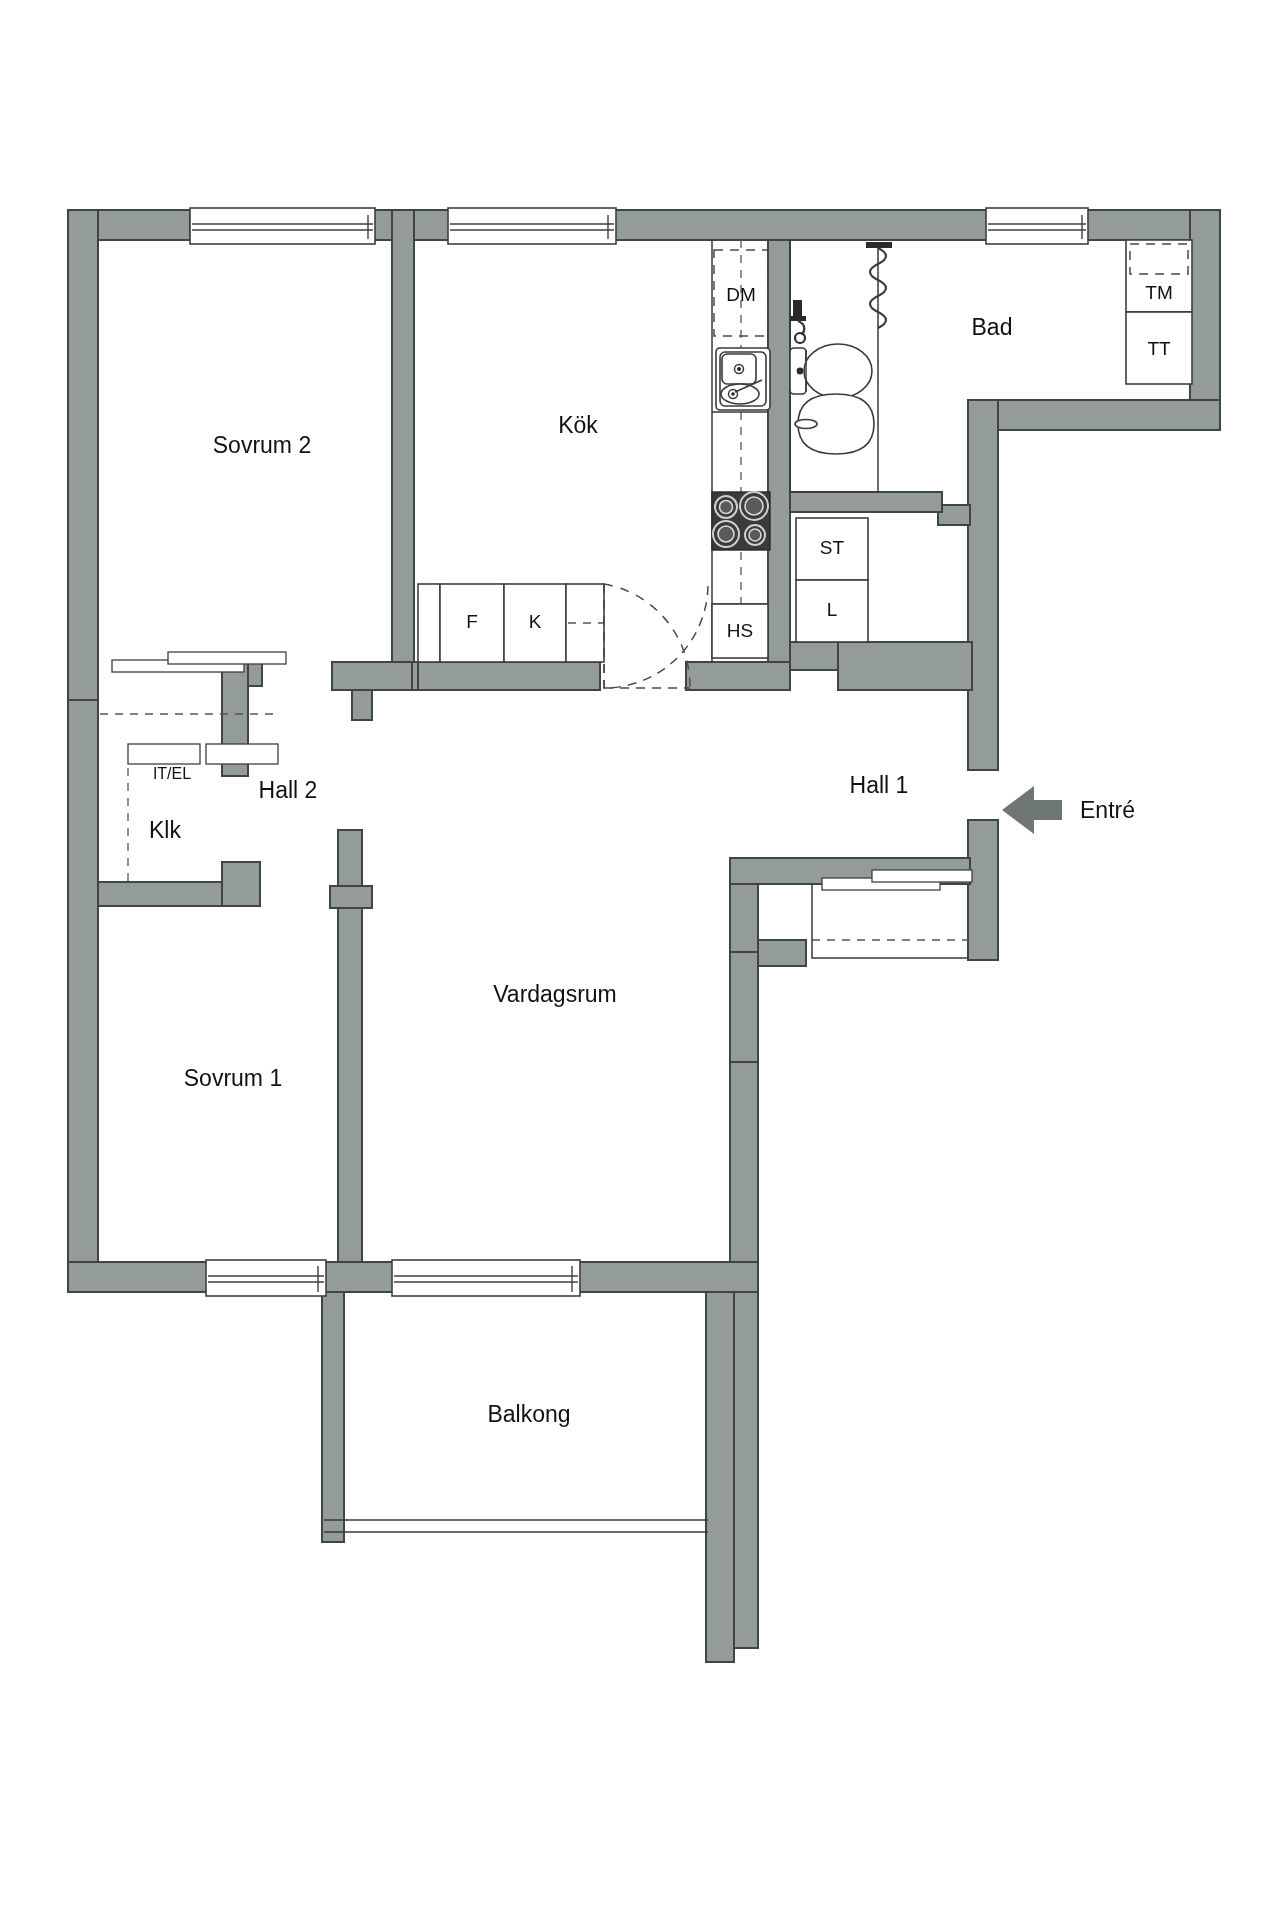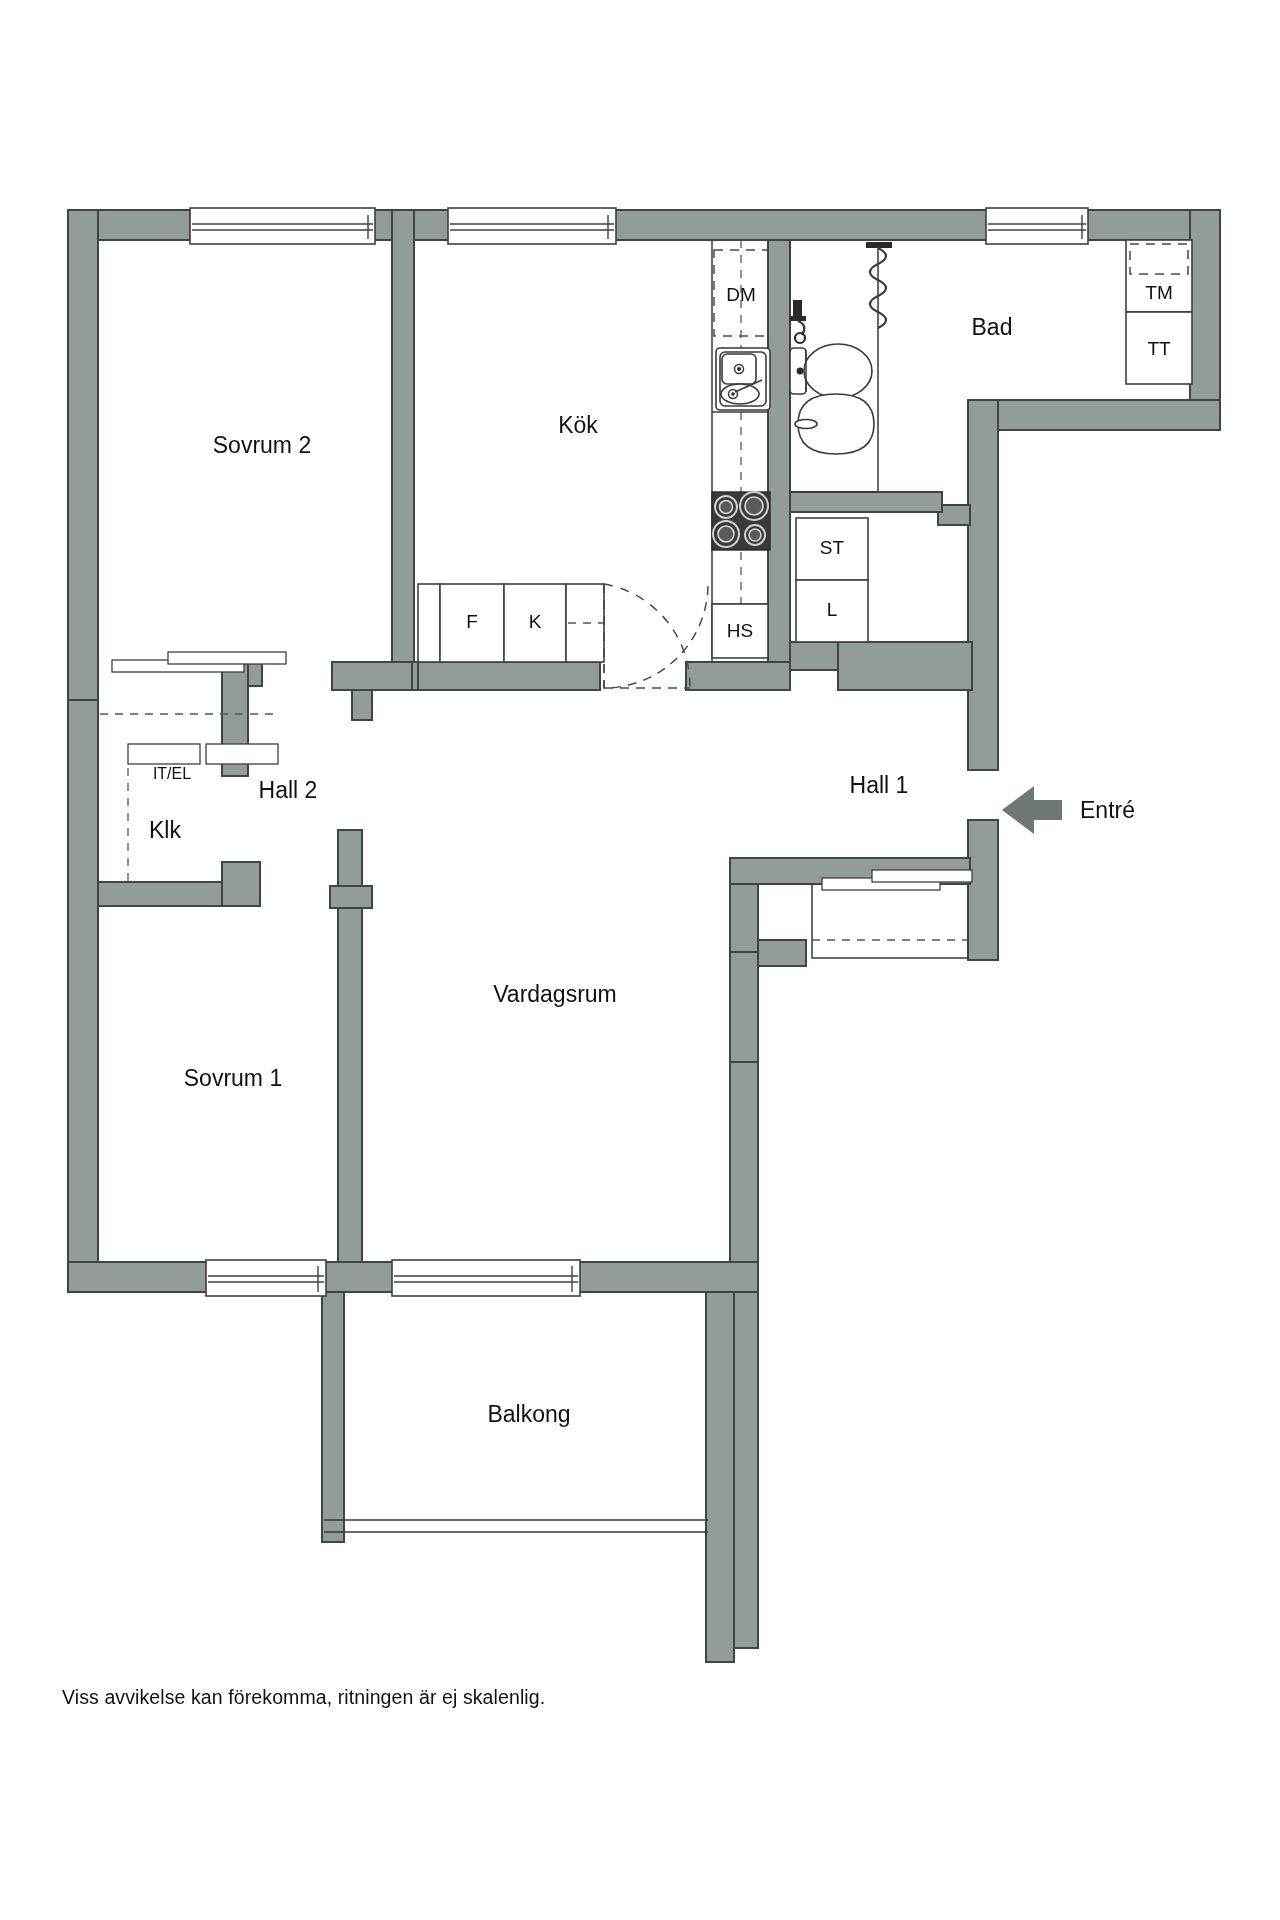--- a/index.html
+++ b/index.html
@@ -303,15 +303,14 @@
     <text class="lbl" x="879" y="787">Hall 1</text>
     <text class="lbl" x="165" y="832">Klk</text>
     <text class="lbl" x="555" y="996">Vardagsrum</text>
     <text class="lbl" x="233" y="1080">Sovrum 1</text>
     <text class="lbl" x="529" y="1416">Balkong</text>
     <text class="lbl" x="1080" y="812" style="text-anchor:start">Entré</text>
   </g>
 
 </svg>
 
-<div class="caption">Viss avvikelse kan förekomma, ritningen är ej skalenlig.</div>
 
 </div>
 
 </body></html>

